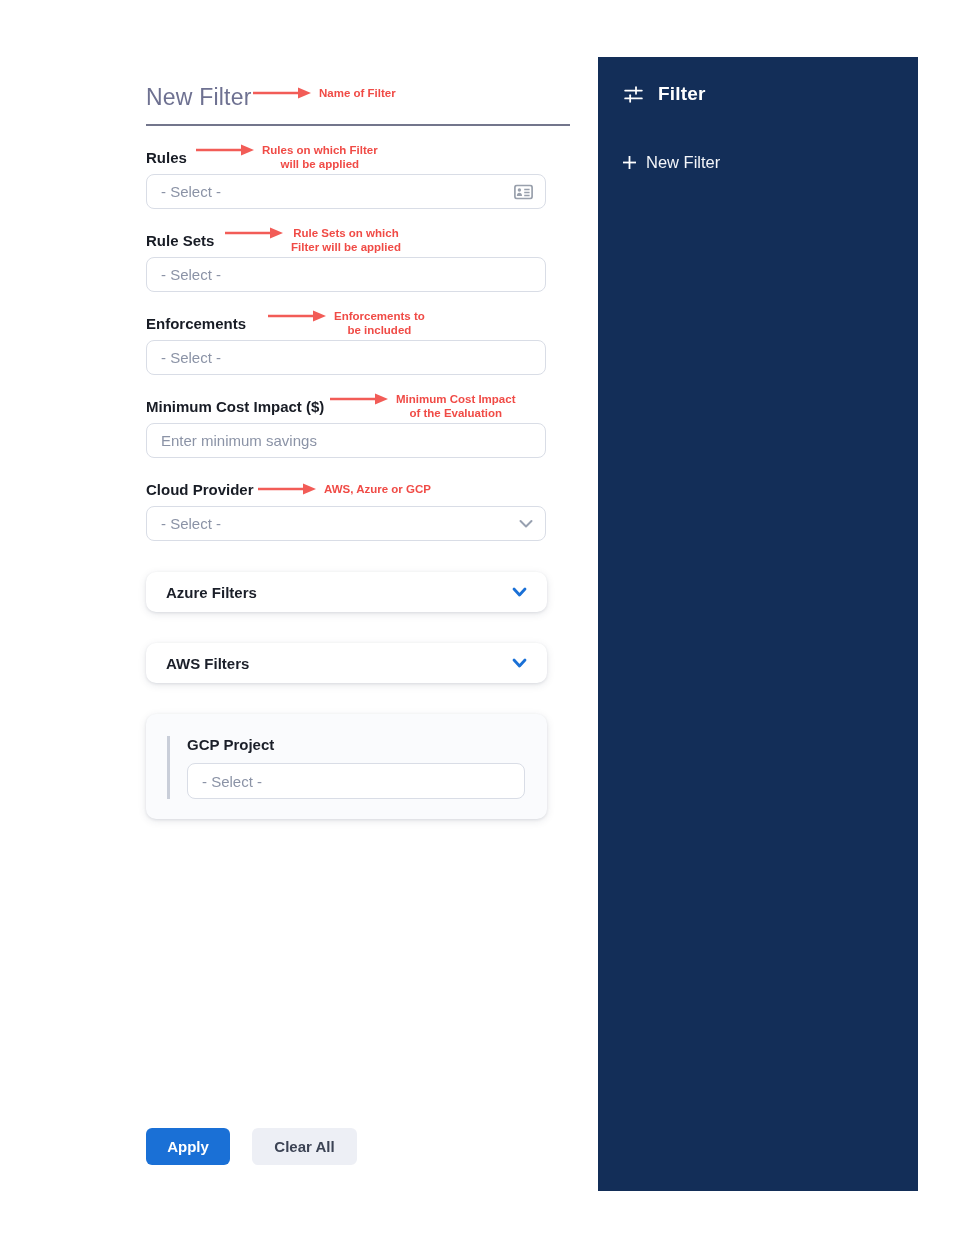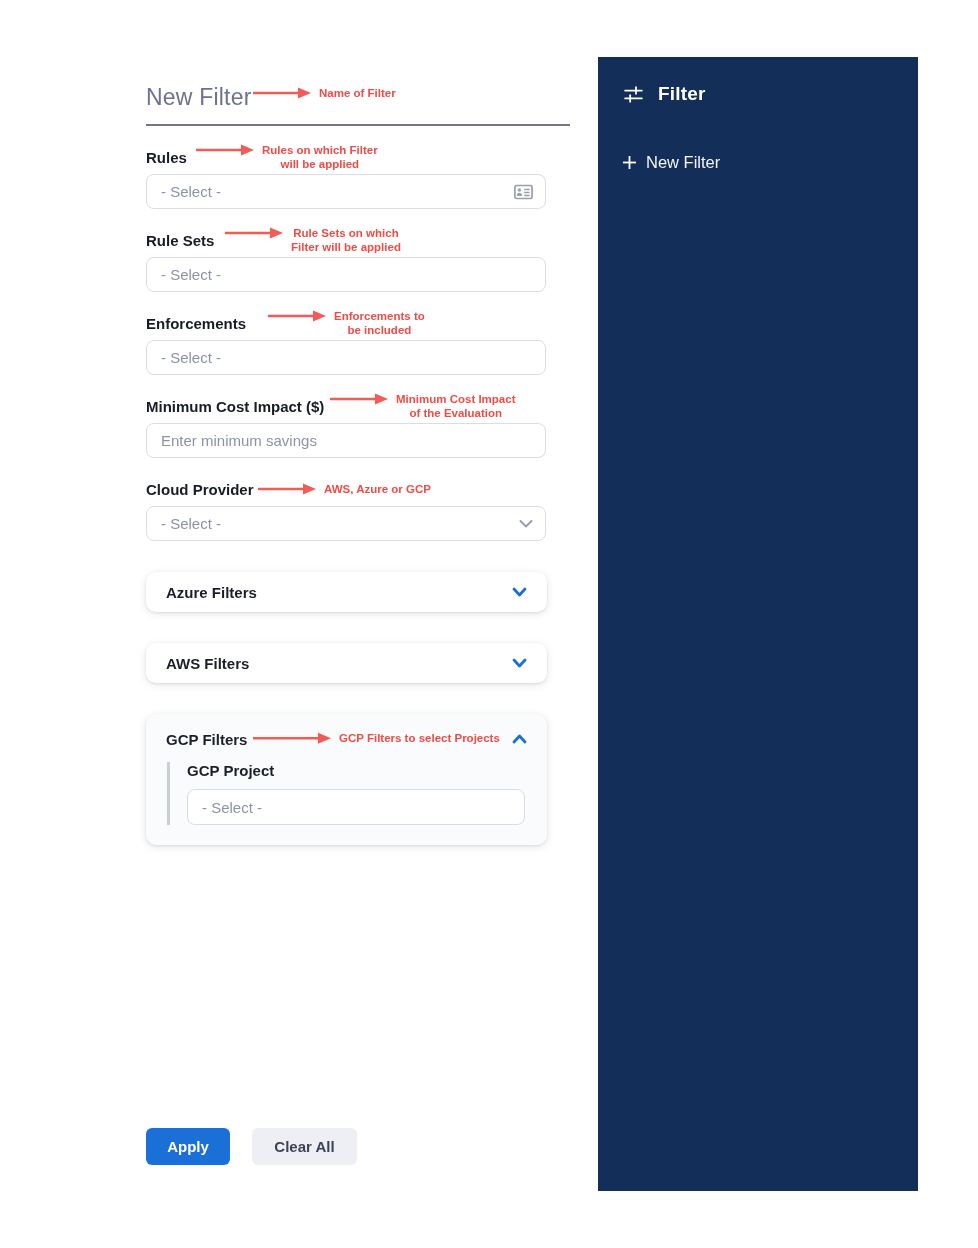--- a/index.html
+++ b/index.html
@@ -221,37 +221,20 @@
         <span class="card-title">AWS Filters</span>
         <span class="chev">
           <svg width="15" height="10" viewBox="0 0 15 10">
             <polyline points="2,2 7.5,8 13,2" fill="none" stroke="#1a70d6" stroke-width="2.8" stroke-linecap="round" stroke-linejoin="round"></polyline>
           </svg>
         </span>
       </div>
     </div>
 
     <div class="card expanded">
-      <div class="card-header">
-        <span class="card-title">GCP Filters</span>
-        <span class="note note-gcp">
-          <svg width="78" height="12" viewBox="0 0 78 12">
-            <line x1="0" y1="6" x2="66" y2="6" stroke="#f25c57" stroke-width="2.6"></line>
-            <path d="M65,0.5 L78,6 L65,11.5 Z" fill="#f25c57"></path>
-          </svg>
-          <span class="note-text">
-            <span>GCP Filters to select Projects</span>
-          </span>
-        </span>
-        <span class="chev">
-          <svg width="15" height="10" viewBox="0 0 15 10">
-            <polyline points="2,8 7.5,2 13,8" fill="none" stroke="#1a70d6" stroke-width="2.8" stroke-linecap="round" stroke-linejoin="round"></polyline>
-          </svg>
-        </span>
-      </div>
       <div class="card-body">
         <span class="inner-label">GCP Project</span>
         <div class="select-box">
           <span class="placeholder">- Select -</span>
         </div>
       </div>
     </div>
 
   </div>
 

